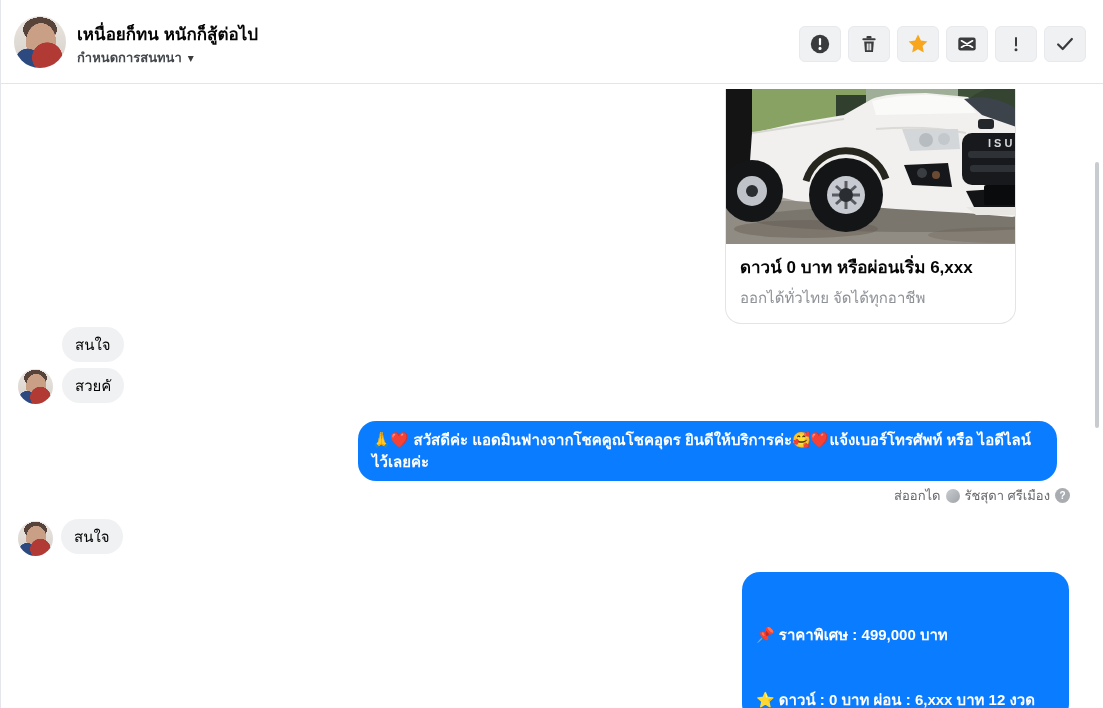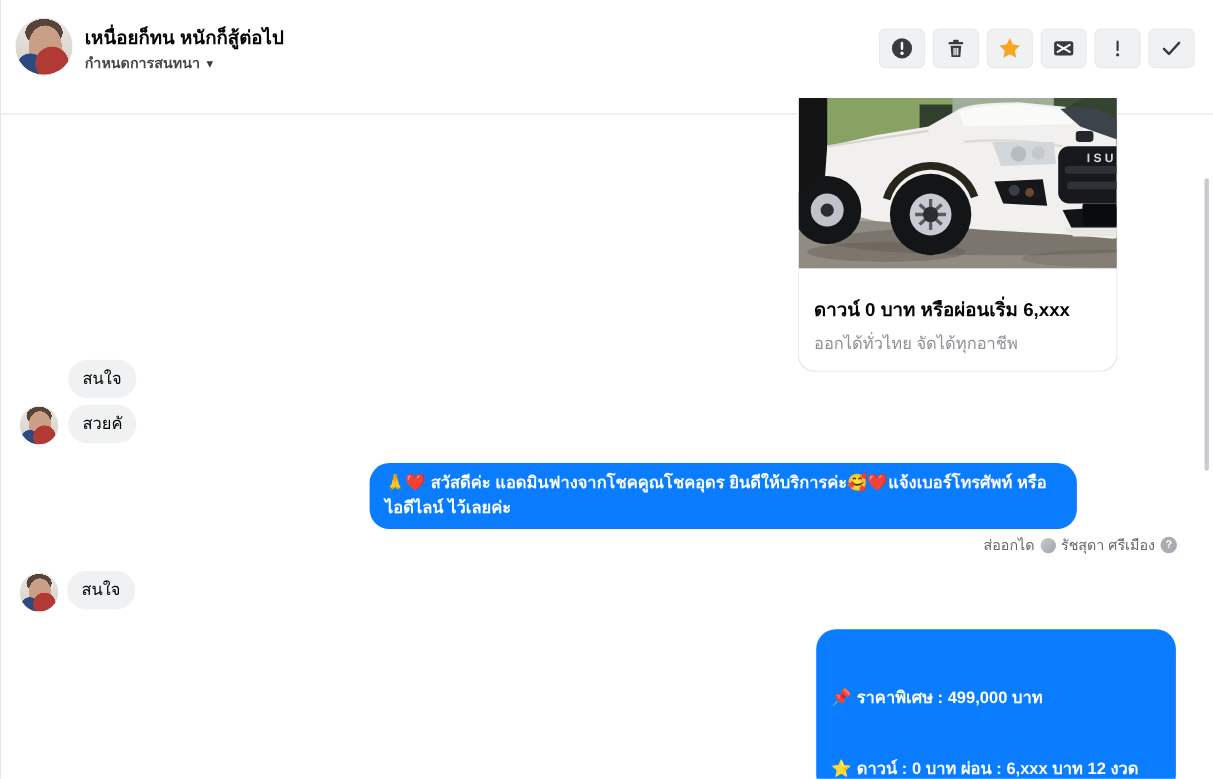--- a/index.html
+++ b/index.html
@@ -6,21 +6,21 @@
   html, body { width: 1103px; height: 708px; overflow: hidden; }
   body {
     position: relative;
     font-family: "Liberation Sans", "DejaVu Sans", sans-serif;
     background: #ffffff;
     border-left: 1px solid #e4e6eb;
   }
 
   
   .header {
-    position: absolute; top: 0; left: 0; right: 0; height: 104px;
+    position: absolute; top: 0; left: 0; right: 0; height: 84px;
     background: #fff; border-bottom: 1px solid #e3e5e8;
   }
   .avatar {
     border-radius: 50%;
     background:
       radial-gradient(circle at 64% 80%, #b23a35 0 28%, rgba(0,0,0,0) 29%),
       radial-gradient(circle at 26% 86%, #2c4a80 0 20%, rgba(0,0,0,0) 21%),
       radial-gradient(ellipse 32% 40% at 52% 50%, #c99f86 0 90%, rgba(0,0,0,0) 91%),
       radial-gradient(ellipse 36% 26% at 50% 26%, #57433a 0 90%, rgba(0,0,0,0) 91%),
       linear-gradient(180deg, #eae5e0 0%, #d6d0c9 100%);
@@ -45,36 +45,36 @@
   }
   .action-btn svg { display: block; }
 
   
   .card {
     position: absolute; left: 724px; top: 89px; width: 291px;
     background: #fff; border: 1px solid #e2e4e8; border-top: none;
     border-radius: 0 0 16px 16px; overflow: hidden;
   }
   .card-img { width: 358px; height: 155px; display: block; }
-  .card-caption { padding: 23px 14px 13px; }
+  .card-caption { padding: 9px 14px 13px; }
   .card-title { font-size: 17px; font-weight: 700; color: #050505; }
   .card-sub { font-size: 15px; color: #8e9196; margin-top: 6px; }
 
   
   .bubble-left {
     position: absolute; background: #f0f1f2; color: #050505;
     font-size: 15px; padding: 8px 13px; border-radius: 18px; line-height: 19px; text-align: right;
   }
   .msg-avatar { position: absolute; width: 35px; height: 35px; }
   .bubble-blue {
     position: absolute; background: #0a7cff; color: #ffffff;
     font-size: 15px; font-weight: 600; padding: 8px 14px;
     border-radius: 18px; line-height: 22px;
   }
-  #msg-admin-1 { left: 335px; top: 421px; width: 643px; }
+  #msg-admin-1 { left: 357px; top: 421px; width: 699px; }
   #msg-admin-2 {
     left: 741px; top: 572px; width: 327px; height: 150px;
     line-height: 21.5px; white-space: pre-wrap; padding-top: 9px;
   }
   #msg-1 { left: 61px; top: 327px; }
   #msg-2 { left: 61px; top: 368px; }
   #msg-2-avatar { left: 17px; top: 369px; }
   #msg-4 { left: 60px; top: 519px; }
   #msg-4-avatar { left: 17px; top: 521px; }
 

